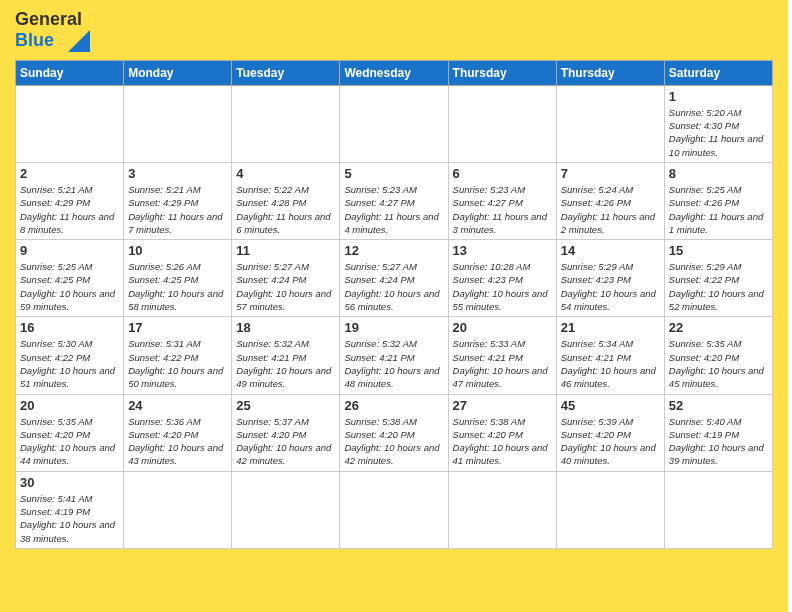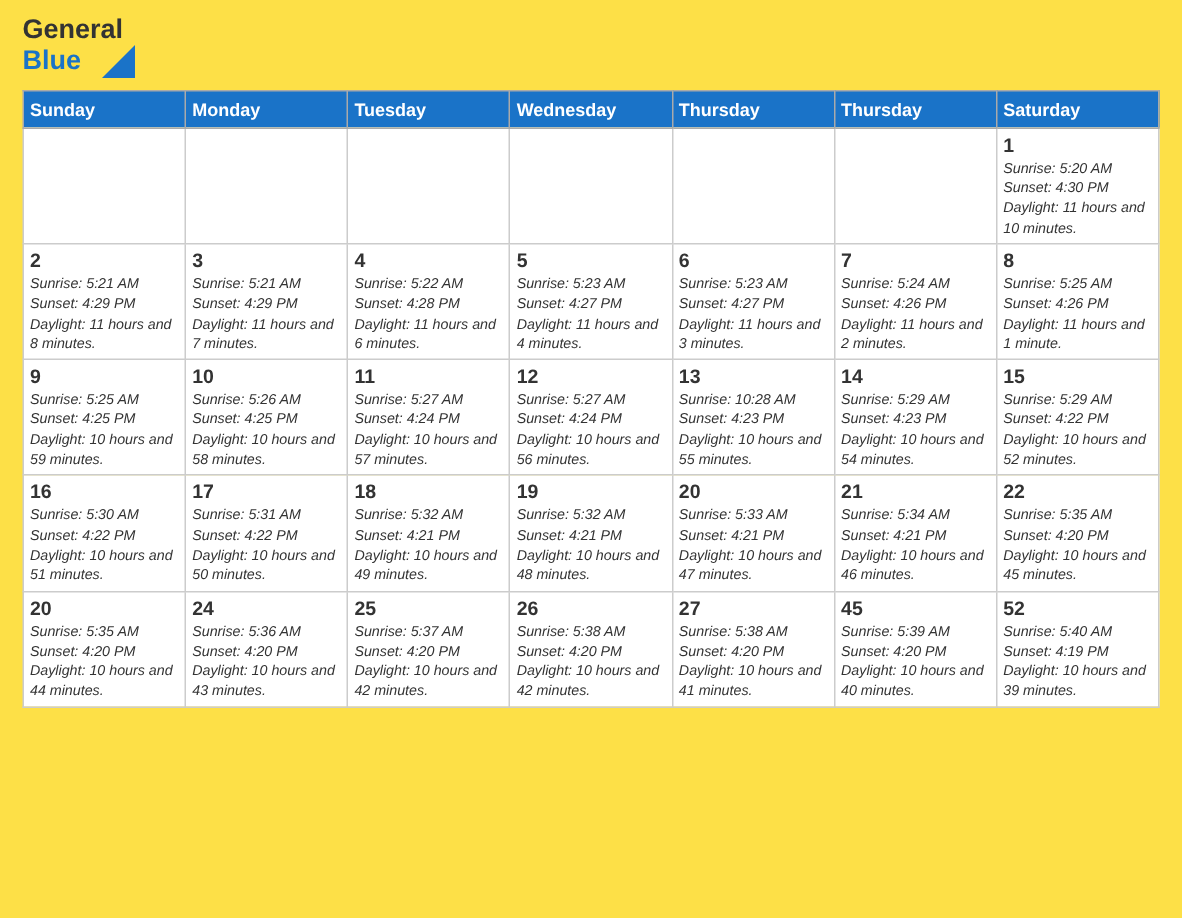--- a/index.html
+++ b/index.html
@@ -302,15 +302,29 @@
 Sunset: 4:20 PM
 Daylight: 10 hours and 40 minutes.</div>
           </td>
           <td>
             <span class="day-number">52</span>
             <div class="day-info">Sunrise: 5:40 AM
 Sunset: 4:19 PM
 Daylight: 10 hours and 39 minutes.</div>
           </td>
         </tr>
+        <tr class="last-row">
+          <td>
+            <span class="day-number">30</span>
+            <div class="day-info">Sunrise: 5:41 AM
+Sunset: 4:19 PM
+Daylight: 10 hours and 38 minutes.</div>
+          </td>
+          <td class="cell-empty"></td>
+          <td class="cell-empty"></td>
+          <td class="cell-empty"></td>
+          <td class="cell-empty"></td>
+          <td class="cell-empty"></td>
+          <td class="cell-empty"></td>
+        </tr>
       </tbody>
   </table>
 </div>
 
 </body></html>

